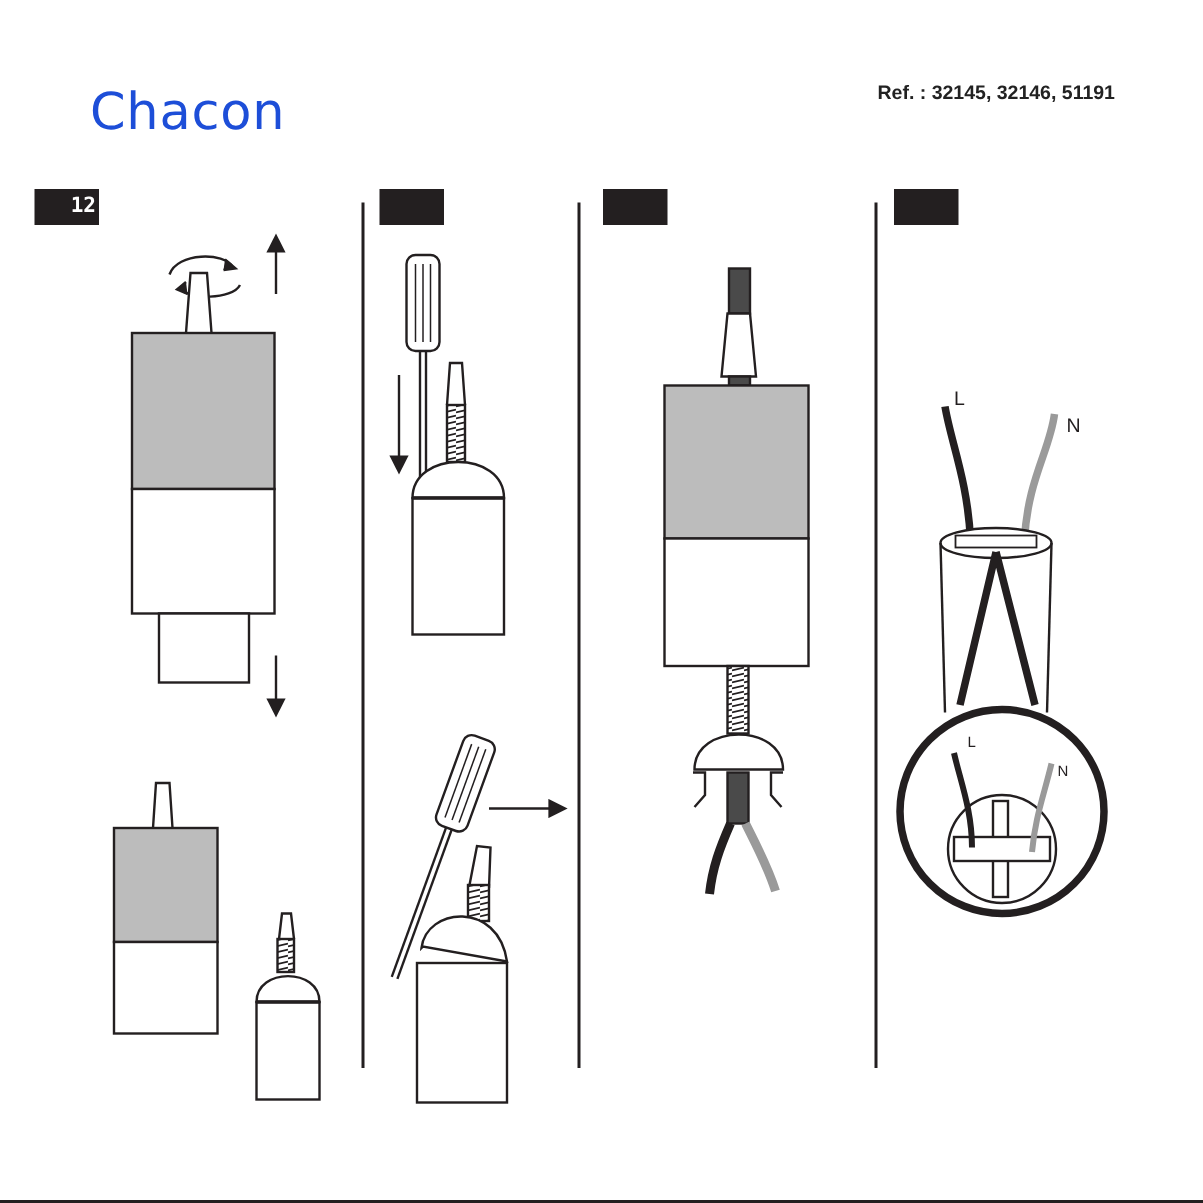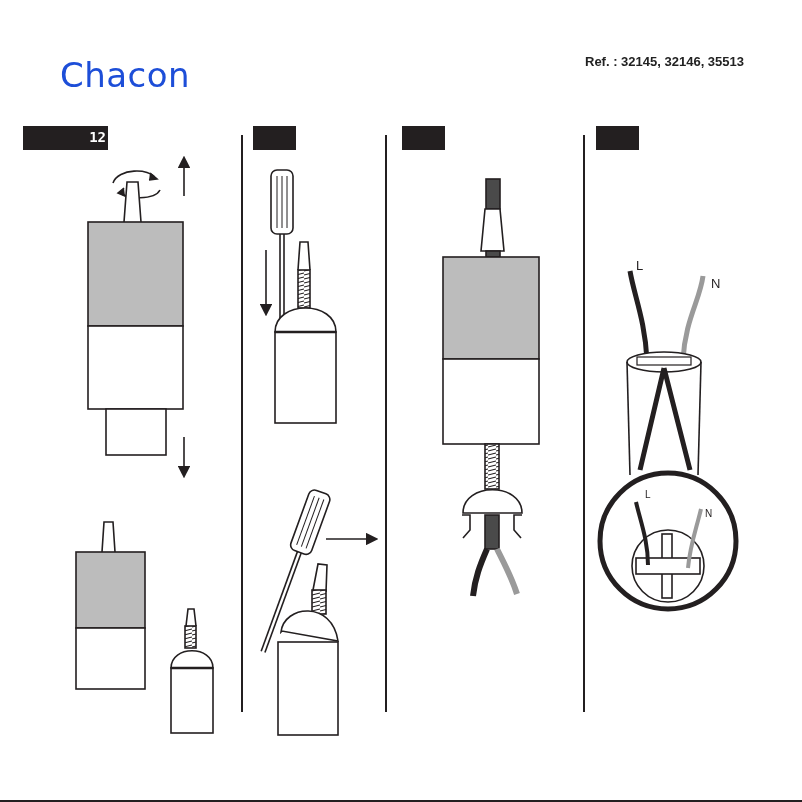--- a/index.html
+++ b/index.html
@@ -9,23 +9,23 @@
   .step-badge { position:absolute; top:126px; height:24px; background:#231f20; color:#fff; font-weight:bold; font-size:14px; font-family:"DejaVu Sans Mono", monospace; }
   .step-badge span { position:absolute; right:2px; top:3px; }
   .divider { position:absolute; top:135px; width:2px; height:577px; background:#231f20; }
   .bottom-rule { position:absolute; left:0; top:800px; width:802px; height:2px; background:#231f20; }
   svg.art { position:absolute; left:0; top:0; }
 </style>
 </head>
 <body>
 
 <div class="logo">Chacon</div>
-<div class="ref">Ref. : 32145, 32146, 35513</div>
+<div class="ref">Ref. : 32145, 32146, 51191</div>
 
-<div class="step-badge" style="left:23px;width:85px;">
+<div class="step-badge" style="left:23px;width:43px;">
     <span>12</span>
   </div>
 <div class="step-badge" style="left:253px;width:43px;">
     <span></span>
   </div>
 <div class="step-badge" style="left:402px;width:43px;">
     <span></span>
   </div>
 <div class="step-badge" style="left:596px;width:43px;">
     <span></span>

